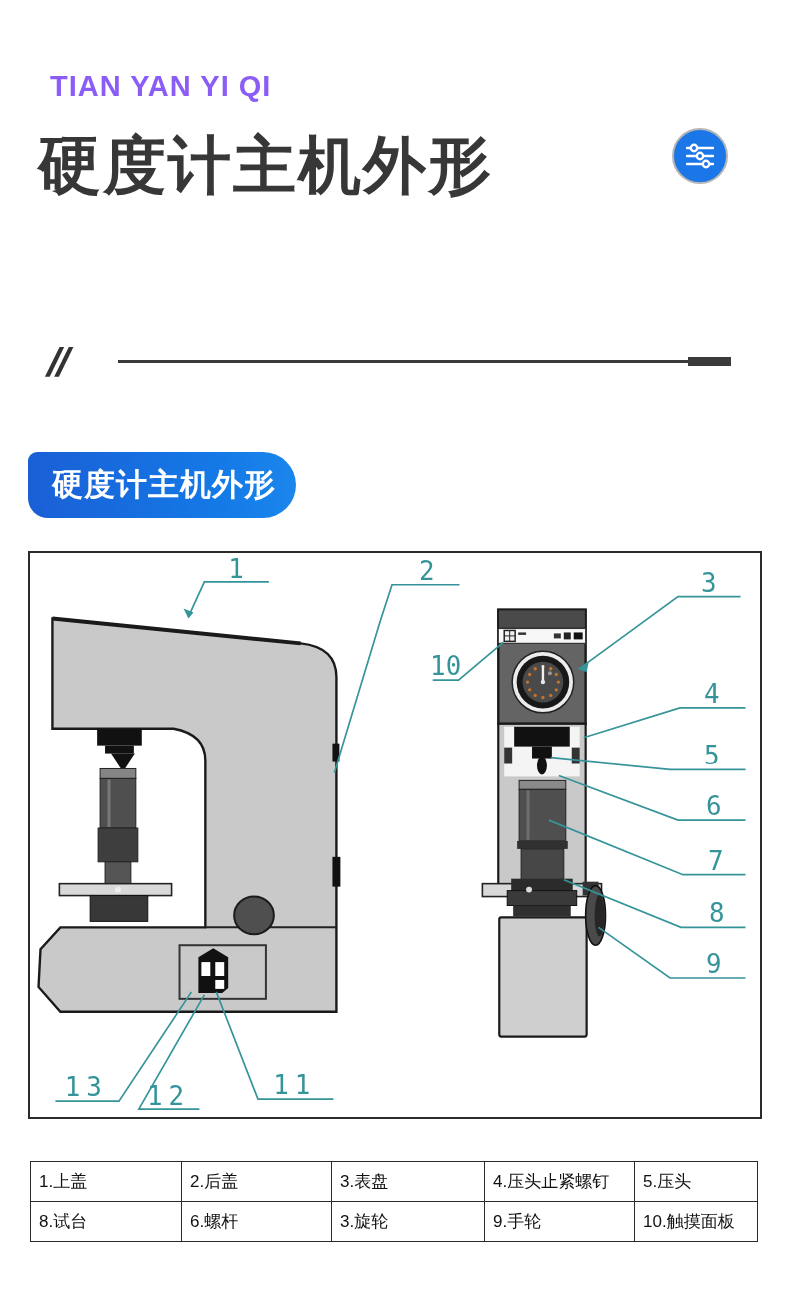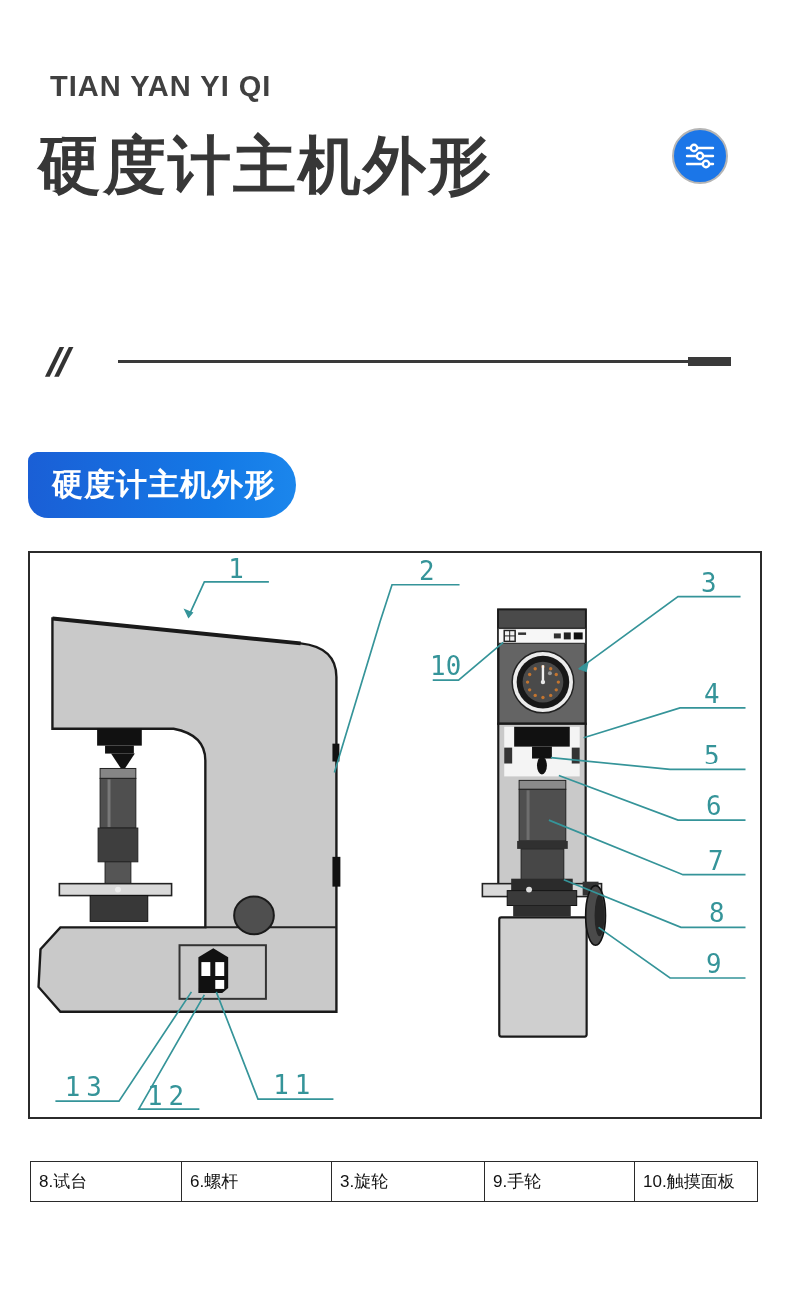--- a/index.html
+++ b/index.html
@@ -3,21 +3,21 @@
 <meta charset="utf-8">
 <style>
   * { margin:0; padding:0; box-sizing:border-box; }
   html,body { background:#ffffff; }
   body {
     width:790px; height:1313px; overflow:hidden; position:relative;
     font-family:"Liberation Sans","DejaVu Sans",sans-serif; color:#383838;
   }
   .brand {
     position:absolute; left:50px; top:70px;
-    font-size:29px; font-weight:bold; letter-spacing:1px; color:#404040;
+    font-size:29px; font-weight:bold; letter-spacing:1px; color:#8b5cf6;
   }
   .title-block { position:absolute; left:38px; top:124px; }
   .title-line {
     font-size:63px; line-height:83px; font-weight:bold;
     letter-spacing:2px; color:#373737;
   }
   .settings-badge {
     position:absolute; left:672px; top:128px; width:56px; height:56px;
     border-radius:50%; background:#1b76e8; border:2px solid #b5b5b5;
     display:flex; align-items:center; justify-content:center;
@@ -220,20 +220,27 @@
 <table class="parts-table">
   <colgroup>
     <col style="width:151px">
       <col style="width:150px">
       <col style="width:153px">
     <col style="width:150px">
       <col style="width:123px">
   </colgroup>
   <tbody>
     <tr>
+      <td>1.上盖</td>
+      <td>2.后盖</td>
+      <td>3.表盘</td>
+      <td>4.压头止紧螺钉</td>
+      <td>5.压头</td>
+    </tr>
+    <tr>
       <td>8.试台</td>
       <td>6.螺杆</td>
       <td>3.旋轮</td>
       <td>9.手轮</td>
       <td>10.触摸面板</td>
     </tr>
   </tbody>
 </table>
 
 </body></html>

